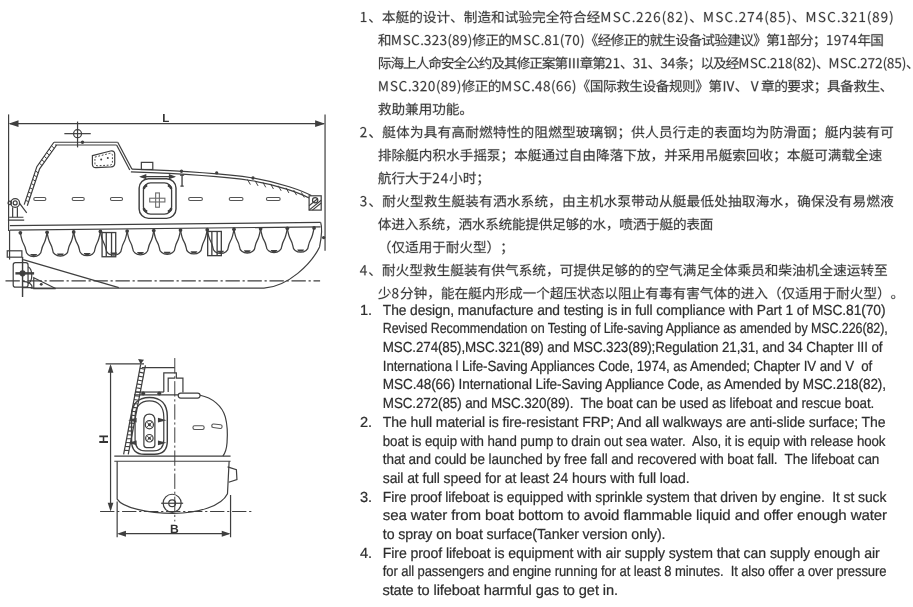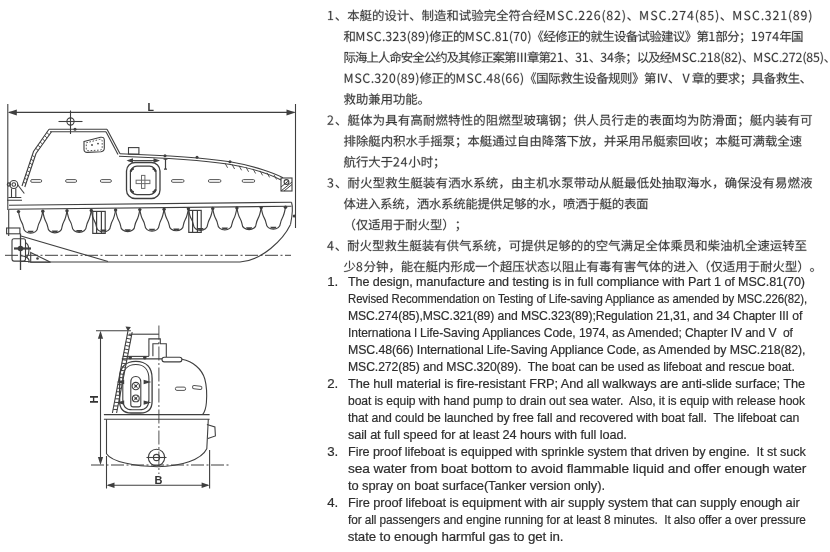--- a/index.html
+++ b/index.html
@@ -913,12 +913,12 @@
 <div class="el" id="e7" style="top:392.21px;left:347.7px;transform:scaleX(0.9104)">boat is equip with hand pump to drain out sea water.&nbsp; Also, it is equip with release hook</div>
 <div class="el" id="e8" style="top:409.24px;left:347.7px;transform:scaleX(0.9252)">that and could be launched by free fall and recovered with boat fall.&nbsp; The lifeboat can</div>
 <div class="el" id="e9" style="top:426.27px;left:347.7px;transform:scaleX(0.9563)">sail at full speed for at least 24 hours with full load.</div>
 <div class="el en" style="top:443.30px;left:327.2px">3.</div>
 <div class="el" id="e10" style="top:443.30px;left:347.7px;transform:scaleX(0.9539)">Fire proof lifeboat is equipped with sprinkle system that driven by engine.&nbsp; It st suck</div>
 <div class="el" id="e11" style="top:460.33px;left:347.7px;transform:scaleX(1.0308)">sea water from boat bottom to avoid flammable liquid and offer enough water</div>
 <div class="el" id="e12" style="top:477.36px;left:347.7px;transform:scaleX(0.9688)">to spray on boat surface(Tanker version only).</div>
 <div class="el en" style="top:494.39px;left:327.2px">4.</div>
 <div class="el" id="e13" style="top:494.39px;left:347.7px;transform:scaleX(0.9654)">Fire proof lifeboat is equipment with air supply system that can supply enough air</div>
 <div class="el" id="e14" style="top:511.42px;left:347.7px;transform:scaleX(0.8922)">for all passengers and engine running for at least 8 minutes.&nbsp; It also offer a over pressure</div>
-<div class="el" id="e15" style="top:528.45px;left:347.7px">state to enough harmful gas to get in.</div>
+<div class="el" id="e15" style="top:528.45px;left:347.7px">state to lifeboat harmful gas to get in.</div>
 </body></html>

